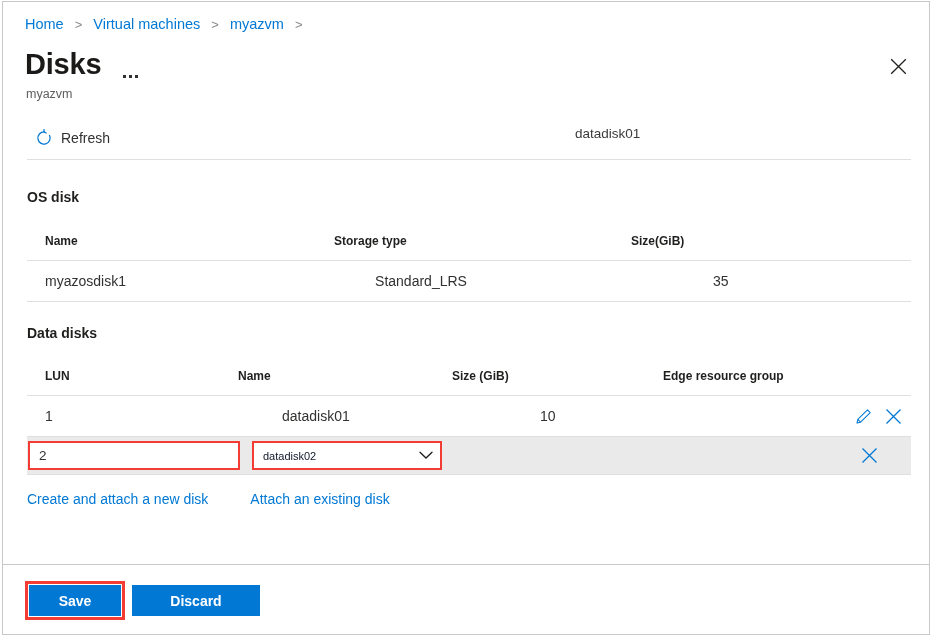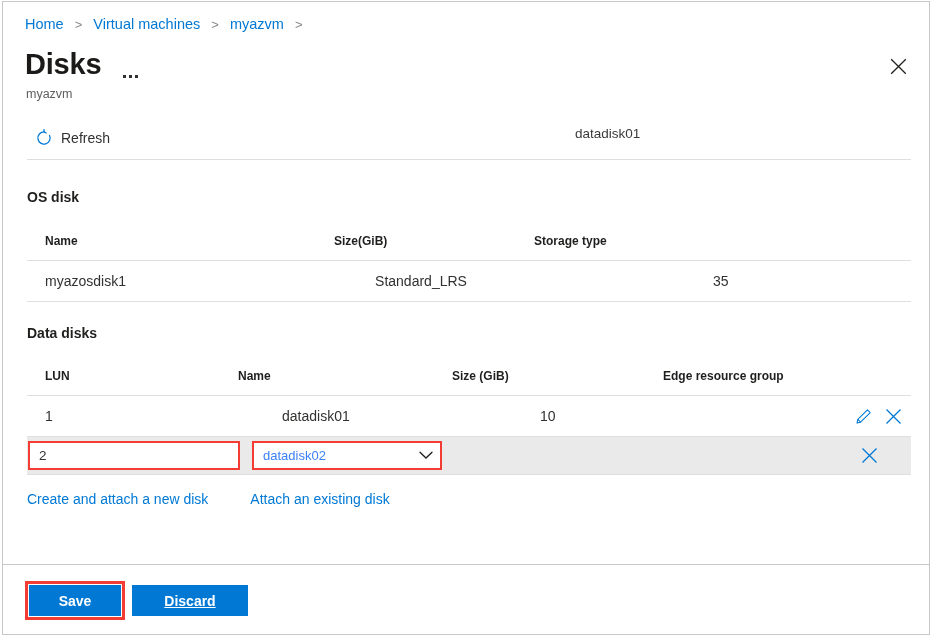--- a/index.html
+++ b/index.html
@@ -235,22 +235,22 @@
     box-sizing: border-box;
     border: 2px solid #f23c34;
     background: #ffffff;
     display: flex;
     align-items: center;
     justify-content: space-between;
     padding: 0 7px 0 9px;
     cursor: pointer;
   }
   .disk-select-value {
-    font-size: 13px;
-    color: #3b82f6;
+    font-size: 11px;
+    color: #0f172a;
   }
 
   
   .link-row {
     position: absolute;
     left: 24px;
     top: 489px;
     display: flex;
     align-items: center;
   }
@@ -280,21 +280,21 @@
     color: #ffffff;
     font-family: "Liberation Sans", sans-serif;
     font-size: 14px;
     font-weight: 600;
     border: none;
     cursor: pointer;
     padding: 0 6px;
     min-width: 90px;
   }
   #save-button { left: 26px; width: 92px; }
-  #discard-button { left: 129px; width: 116px; text-decoration: underline; }
+  #discard-button { left: 129px; width: 128px; }
   .save-highlight {
     position: absolute;
     left: 22px;
     top: 16px;
     width: 100px;
     height: 39px;
     border: 3px solid #f23c34;
     box-sizing: border-box;
     pointer-events: none;
   }
@@ -341,22 +341,22 @@
       </div>
       <div class="tb-note">datadisk01</div>
     </div>
     <div class="toolbar-divider"></div>
 
     <div class="section-head" id="os-disk-head">OS disk</div>
 
     <div class="tbl" id="os-disk-table">
       <div class="tbl-row tbl-head-row">
         <div class="th os-c1">Name</div>
+        <div class="th os-c2">Storage type</div>
         <div class="th os-c3">Size(GiB)</div>
-        <div class="th os-c2">Storage type</div>
       </div>
       <div class="tbl-row tbl-data-row">
         <div class="td os-c1">myazosdisk1</div>
         <div class="td os-c2">Standard_LRS</div>
         <div class="td os-c3">35</div>
       </div>
     </div>
 
     <div class="section-head" id="data-disks-head">Data disks</div>
 

